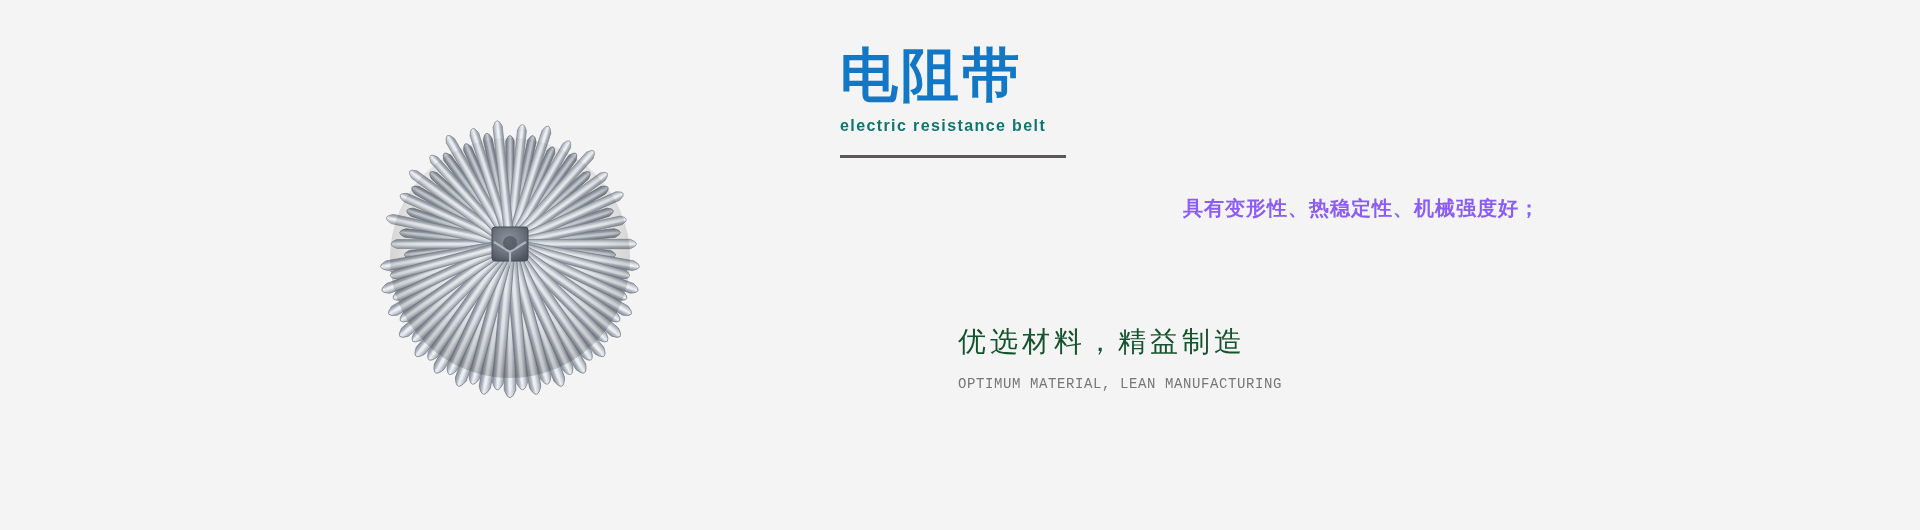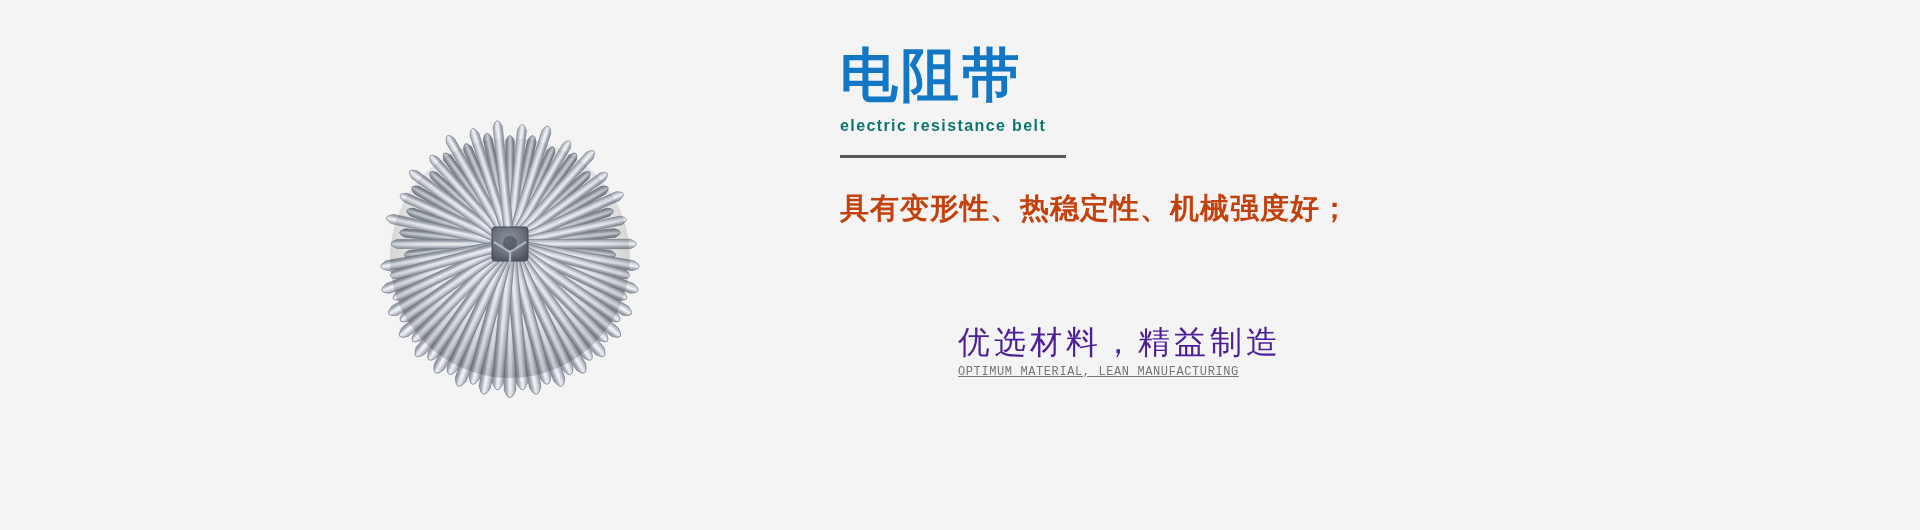--- a/index.html
+++ b/index.html
@@ -81,54 +81,54 @@
   }
 
   #description-block {
     position: absolute;
     left: 0;
     top: 186px;
     width: 700px;
   }
 
   .desc-line {
-    font-size: 29px;
+    font-size: 20px;
     line-height: 44px;
     font-weight: 700;
-    color: #c2410c;
+    color: #8b5cf6;
     letter-spacing: 1px;
     white-space: nowrap;
+    text-align: right;
   }
 
   #tagline-block {
     position: absolute;
     left: 118px;
     top: 322px;
     width: 420px;
   }
 
   #tagline-cn {
-    font-size: 32px;
+    font-size: 28px;
     line-height: 40px;
     font-weight: 400;
-    color: #4c1d95;
+    color: #14532d;
     letter-spacing: 4px;
     white-space: nowrap;
   }
 
   #tagline-en {
-    margin-top: 3px;
+    margin-top: 15px;
     font-family: "Liberation Mono", "DejaVu Sans Mono", monospace;
-    font-size: 12px;
+    font-size: 14px;
     line-height: 14px;
     font-weight: 400;
     color: #767676;
     letter-spacing: 0.6px;
     white-space: nowrap;
-    text-decoration: underline;
   }
 </style>
 </head>
 <body>
 
 <div id="banner">
 
   <figure id="product-figure">
     <svg viewBox="0 0 420 420" xmlns="http://www.w3.org/2000/svg" aria-hidden="true">
       <defs>

